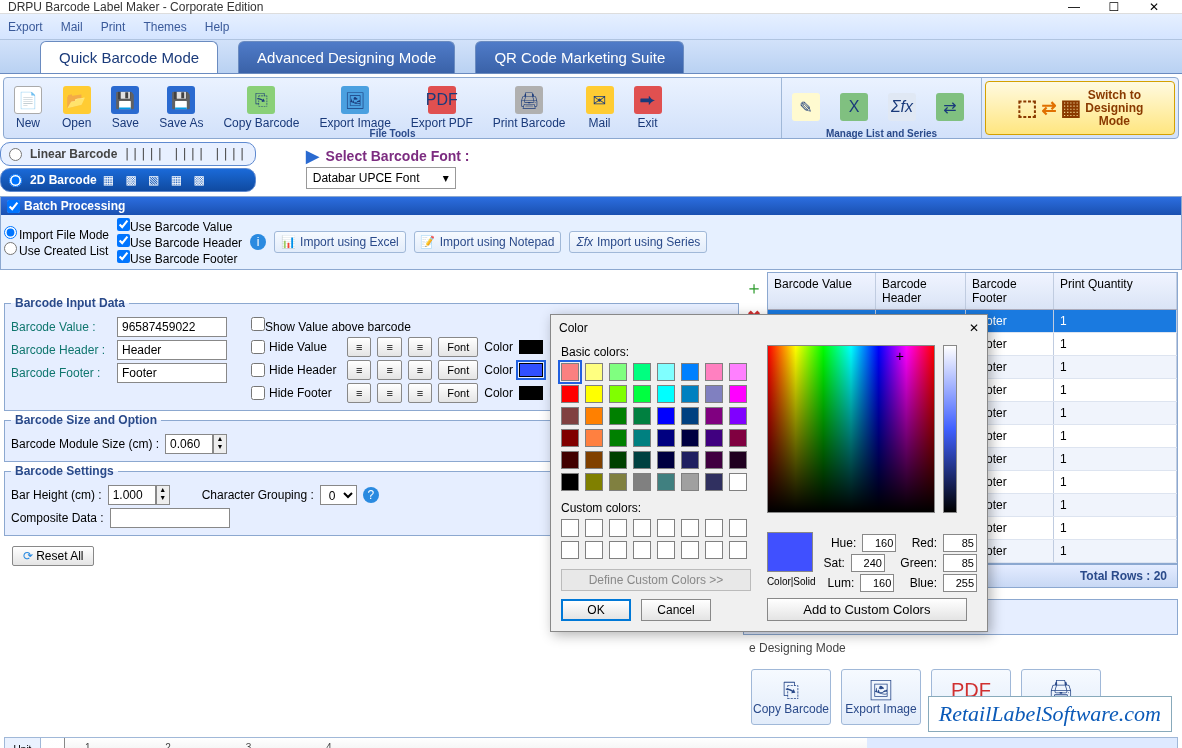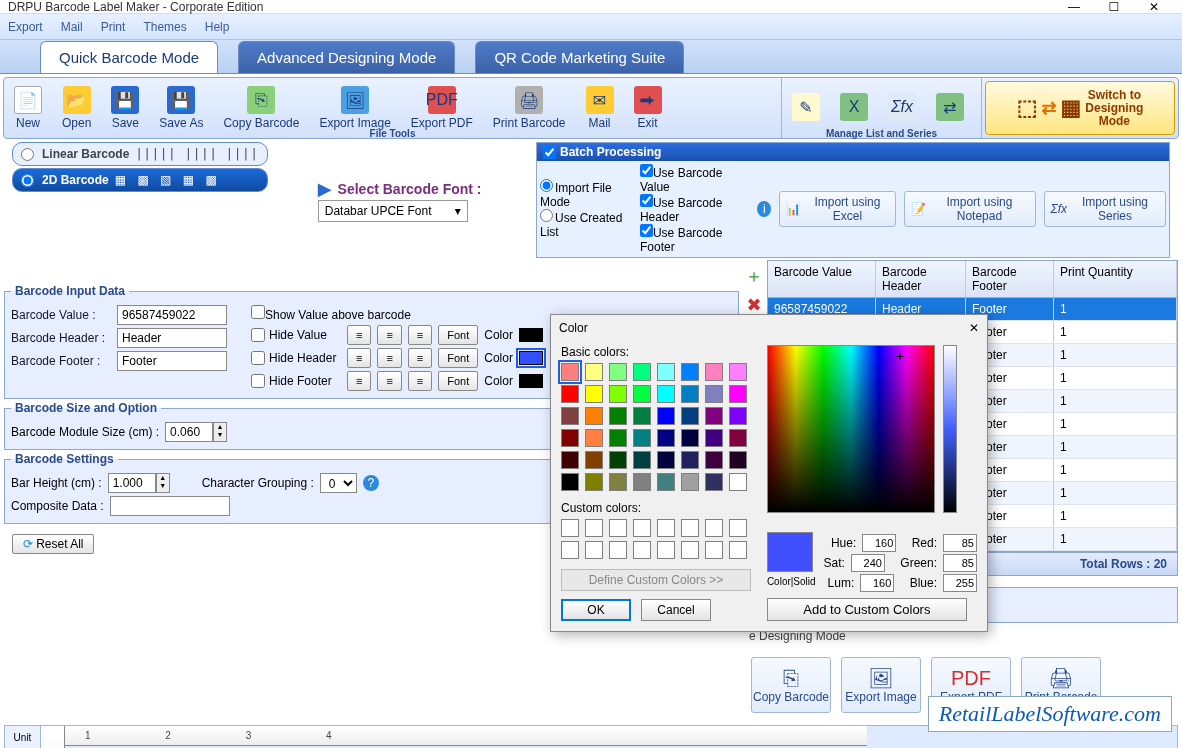--- a/index.html
+++ b/index.html
@@ -17,21 +17,21 @@
 .tab.active { background:#fff; color:#1a3a7a; }
 .tab.inactive { background: linear-gradient(#4f7bc8,#3a62a8); color:#fff; }
 
 .toolbar { height: 62px; background: linear-gradient(#eaf2ff,#d2e1fa); border:1px solid #8ca8d0; margin:3px; border-radius:4px; display:flex; }
 .toolbtn { display:flex; flex-direction:column; align-items:center; justify-content:center; padding: 3px 10px; color:#1a3a7a; font-size:11px; cursor:pointer; }
 .tbicon { width: 28px; height: 28px; background:#fc3; border-radius:3px; margin-bottom:2px; display:flex;align-items:center;justify-content:center;font-size:16px; }
 .toolbar .group { display:flex; border-right: 1px solid #a0b8d8; position:relative; }
 .grouplabel { position:absolute; bottom:-1px; left:0; right:0; text-align:center; font-size:10px; font-weight:bold; color:#2a4a8a; }
 .switch { margin:3px; width: 190px; background: linear-gradient(#fffae0,#ffe680); border:1px solid #d4a000; border-radius:4px; display:flex; align-items:center; justify-content:center; gap:4px; color:#8a3a00; font-weight:bold; font-size:12px; }
 
-.midrow { display:flex; margin:2px 12px; gap:4px; }
+.midrow { display:flex; margin:2px 0; gap:4px;flex-direction:column; }
 .midleft { width: 520px; }
 .typetabs { display:flex; flex-direction:column; gap:2px; }
 .typetab { display:flex; align-items:center; gap:6px; padding:4px 8px; border-radius:10px; border:1px solid #5f8ad0; }
 .typetab.active { background: linear-gradient(#1a6ad8,#0f4aa0); color:#fff; }
 .typetab.inactive { background:#e8f0ff; color:#444; }
 .sbf { display:flex; flex-direction:column; justify-content:center; padding-left:30px; }
 .sbflabel { color:#7c2c80; font-weight:bold; font-size:14px; }
 .sbfcombo { border:1px solid #999; padding:3px 6px; background:#fff; width:150px; display:flex; justify-content:space-between; align-items:center; }
 
 .batch { flex:1; border:1px solid #8ca8d0; background:#e6f0ff; }
@@ -39,21 +39,21 @@
 .batch .body { display:flex; padding:3px; gap:8px; align-items:center; }
 .importbtn { display:flex; align-items:center; gap:4px; border:1px solid #a0b8d8; background:linear-gradient(#f6faff,#e2ecfa); padding:3px 6px; font-size:10px; color:#2a4a8a; border-radius:3px; }
 
 .mainpane { display:flex; margin:0 4px; gap:4px; }
 .leftpanels { width: 735px; display:flex; flex-direction:column; gap:2px;margin-top:24px; }
 .rightpanels { flex:1; display:flex; flex-direction:column; }
 
 fieldset.panel { border:1px solid #8ca8d0; background:#e6eeff; margin:0; padding: 4px 6px; }
 fieldset.panel legend { color:#2a4a8a; font-weight:bold; padding:0 4px; }
 .row { display:flex; align-items:center; gap:6px; margin:3px 0; font-size:11px; }
-.lbl { width:100px; color:#0f172a; }
+.lbl { width:100px; color:#0f766e; }
 .inp { border:1px solid #888; background:#fff; padding:2px 4px; height:20px; }
 .chk { width:14px; height:14px; }
 .btn { border:1px solid #888; background:linear-gradient(#fff,#e4e4e4); padding:2px 8px; border-radius:2px; height:20px; display:flex;align-items:center;font-size:11px; }
 .swatch { width:24px; height:14px; border:1px solid #000; display:inline-block; }
 .swatch.sel { outline:2px solid #2060e0; outline-offset:1px; }
 
 .datagrid { border:1px solid #8ca8d0; background:#fff; font-size:11px; }
 .datagrid .gh { display:flex; background:linear-gradient(#f0f4ff,#dae4f6); border-bottom:1px solid #aab; font-weight:normal; }
 .datagrid .gh > div, .datagrid .gr > div { padding:4px 6px; border-right:1px solid #c0cce0; }
 .datagrid .gr { display:flex; border-bottom:1px solid #dde4f0; }

